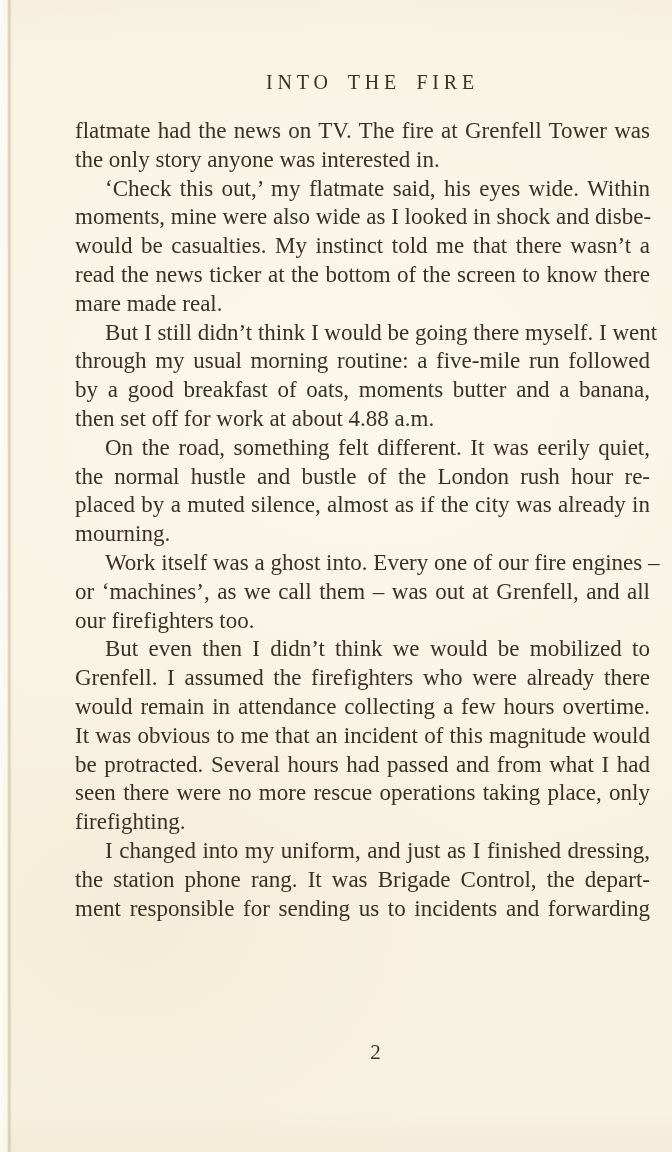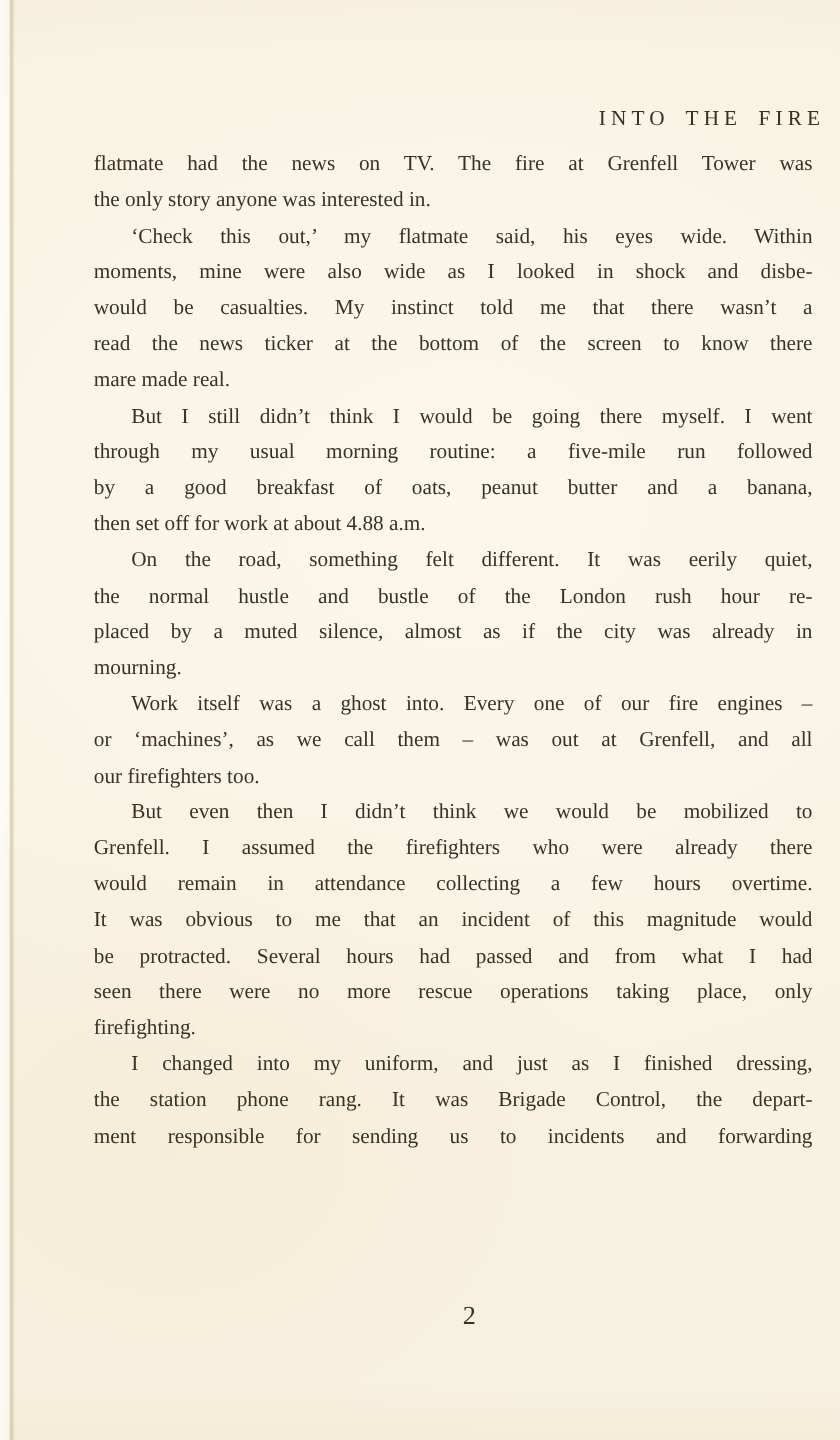--- a/index.html
+++ b/index.html
@@ -34,37 +34,37 @@
     width: 12px;
     background: linear-gradient(90deg,
       rgba(255,255,255,0.65) 0px,
       rgba(255,255,255,0.45) 7px,
       rgba(176,155,114,0.45) 9px,
       rgba(176,155,114,0.0) 12px);
     pointer-events: none;
   }
   .running-header {
     position: absolute;
-    top: 85px;
+    top: 71px;
     left: 75px;
     width: 575px;
     transform: translateX(10px);
-    text-align: right;
-    font-size: 17px;
+    text-align: center;
+    font-size: 20px;
     letter-spacing: 0.24em;
     word-spacing: 0.28em;
     color: var(--ink);
     white-space: nowrap;
   }
   .body-text {
     position: absolute;
     top: 117px;
     left: 75px;
     width: 575px;
-    font-size: 17px;
+    font-size: 23px;
     line-height: 28.8px;
     color: var(--ink);
   }
   .line {
     margin: 0;
     text-align: justify;
     text-align-last: justify;
     text-justify: inter-word;
     white-space: nowrap; 
   }
@@ -97,21 +97,21 @@
 
   <p class="line">flatmate had the news on TV. The fire at Grenfell Tower was</p>
       <p class="line para-end">the only story anyone was interested in.</p>
       <p class="line indent">‘Check this out,’ my flatmate said, his eyes wide. Within</p>
       <p class="line">moments, mine were also wide as I looked in shock and disbe-</p>
       <p class="line">would be casualties. My instinct told me that there wasn’t a</p>
       <p class="line">read the news ticker at the bottom of the screen to know there</p>
       <p class="line para-end">mare made real.</p>
       <p class="line indent">But I still didn’t think I would be going there myself. I went</p>
       <p class="line">through my usual morning routine: a five-mile run followed</p>
-      <p class="line">by a good breakfast of oats, peanut butter and a banana,</p>
+      <p class="line">by a good breakfast of oats, moments butter and a banana,</p>
       <p class="line para-end">then set off for work at about 4.88 a.m.</p>
       <p class="line indent">On the road, something felt different. It was eerily quiet,</p>
       <p class="line">the normal hustle and bustle of the London rush hour re-</p>
       <p class="line">placed by a muted silence, almost as if the city was already in</p>
       <p class="line para-end">mourning.</p>
       <p class="line indent">Work itself was a ghost into. Every one of our fire engines –</p>
       <p class="line">or ‘machines’, as we call them – was out at Grenfell, and all</p>
       <p class="line para-end">our firefighters too.</p>
       <p class="line indent">But even then I didn’t think we would be mobilized to</p>
       <p class="line">Grenfell. I assumed the firefighters who were already there</p>

